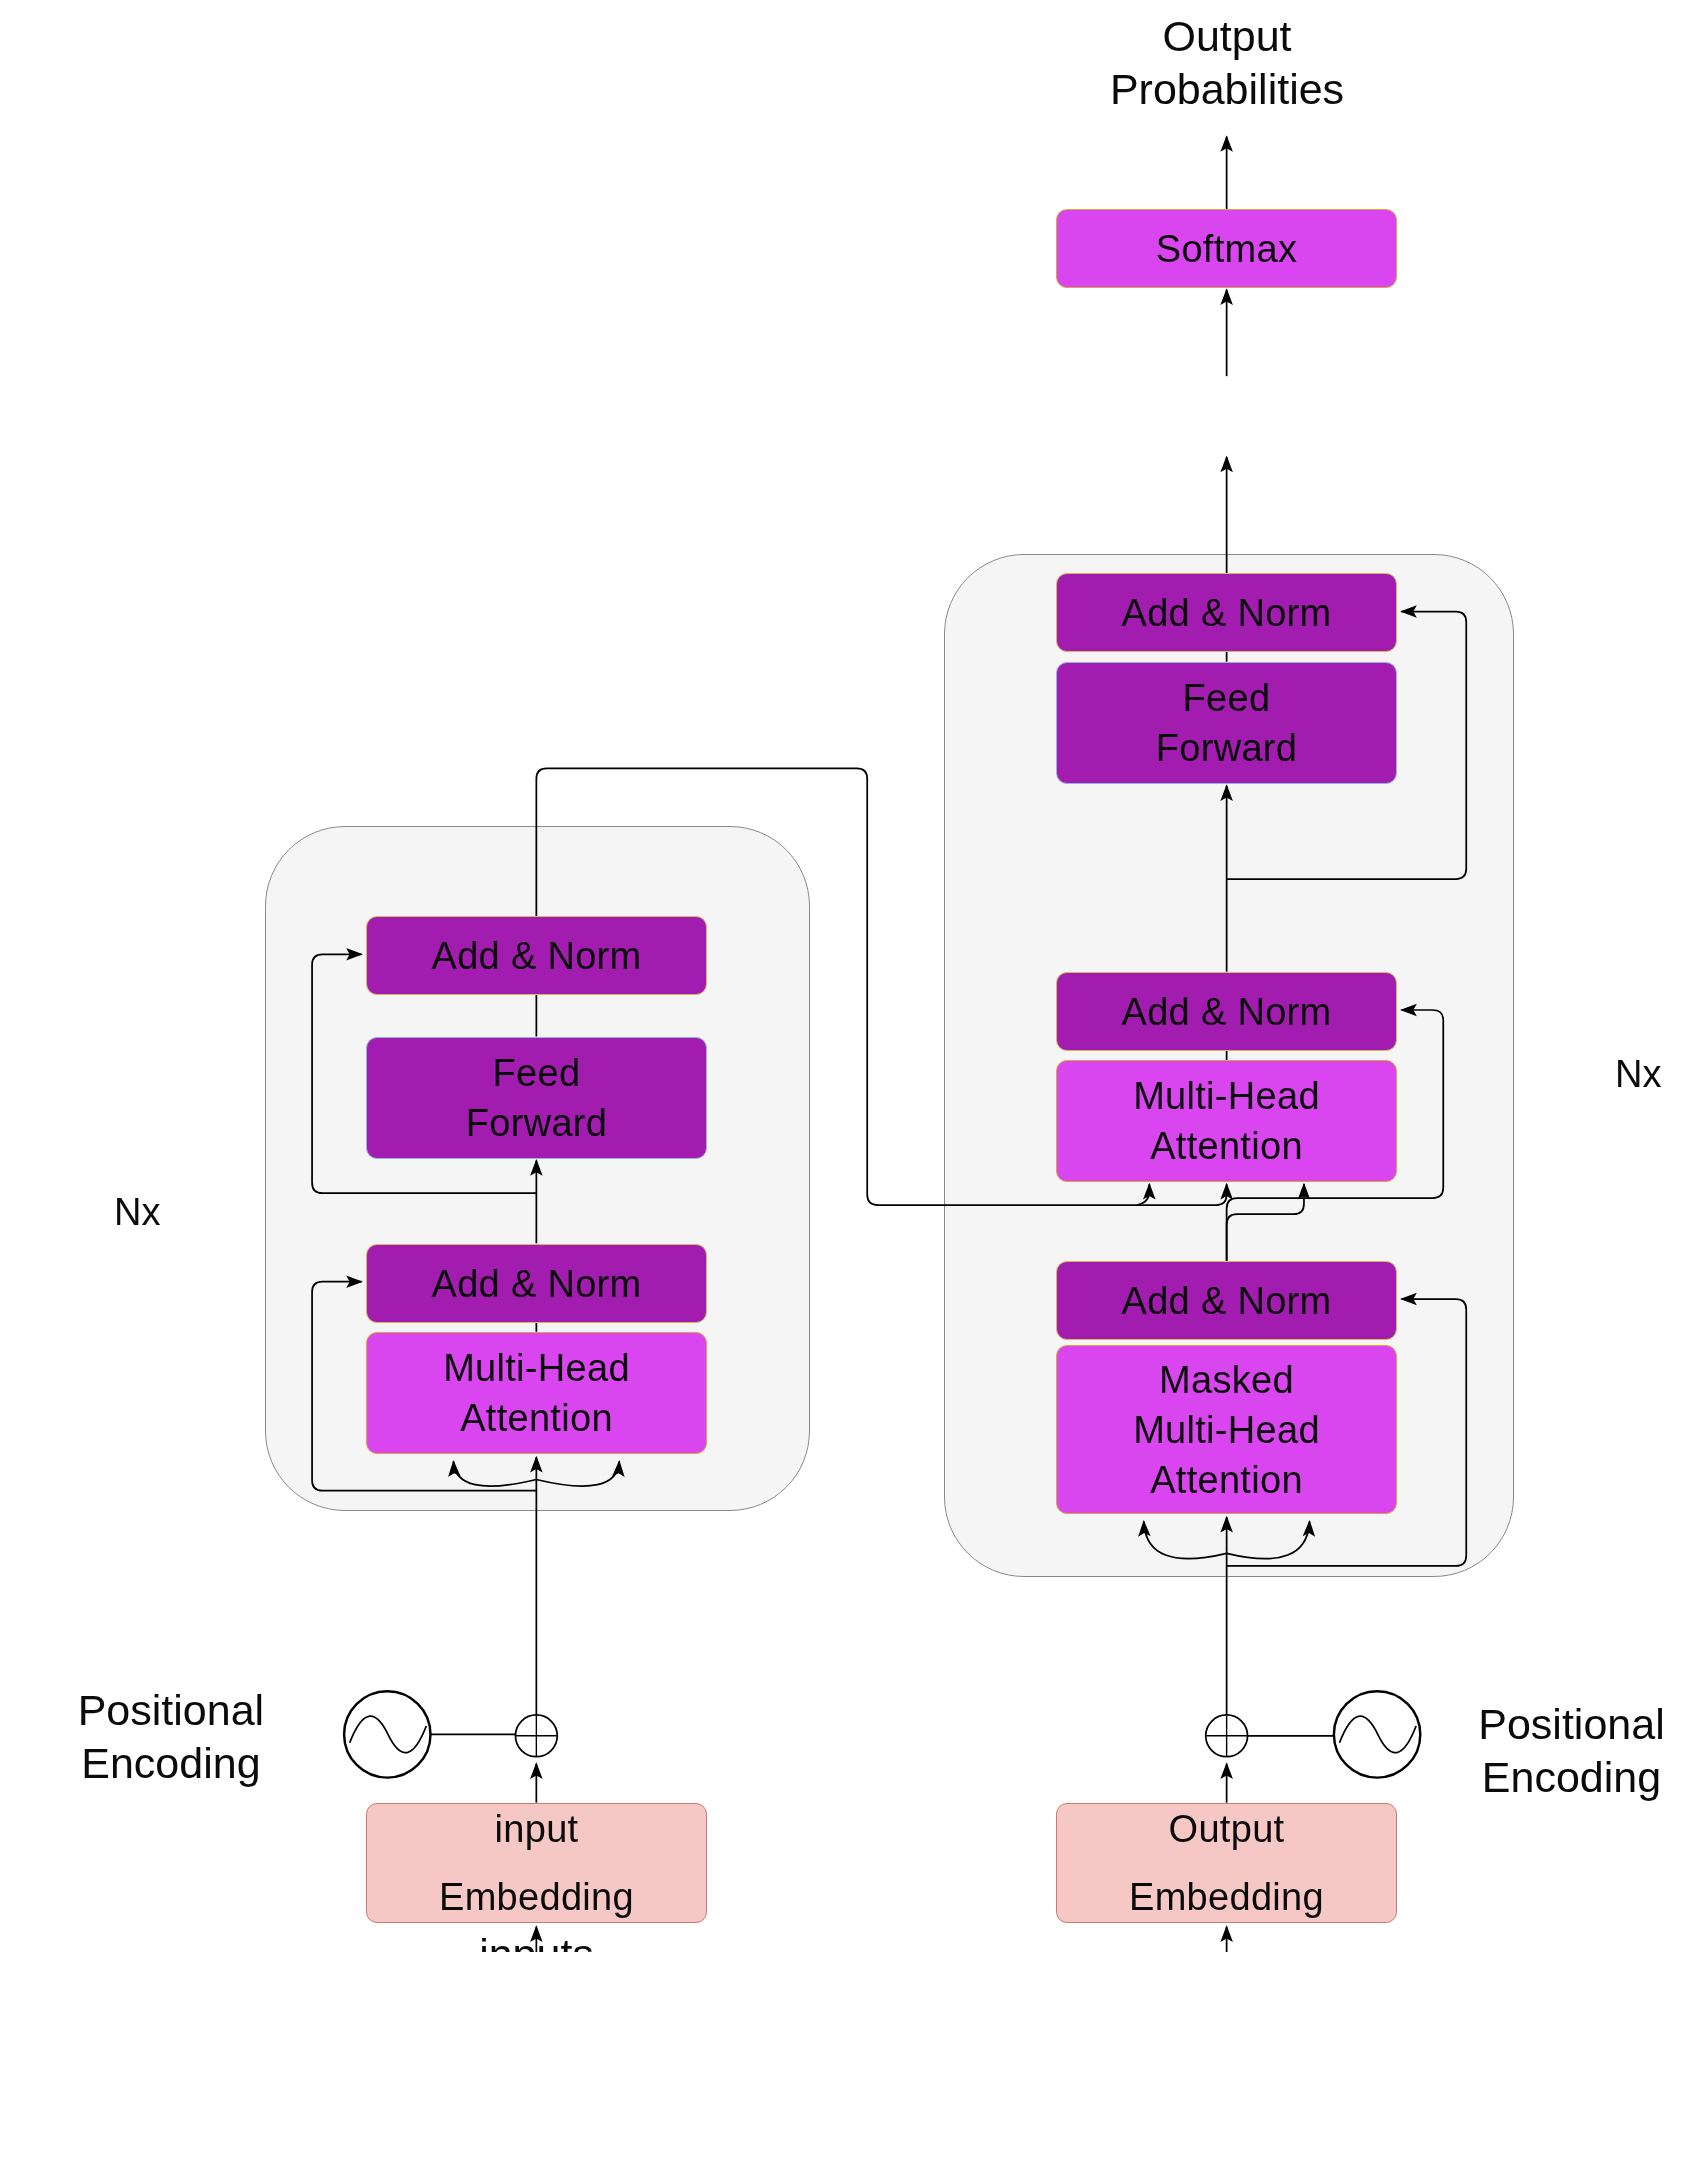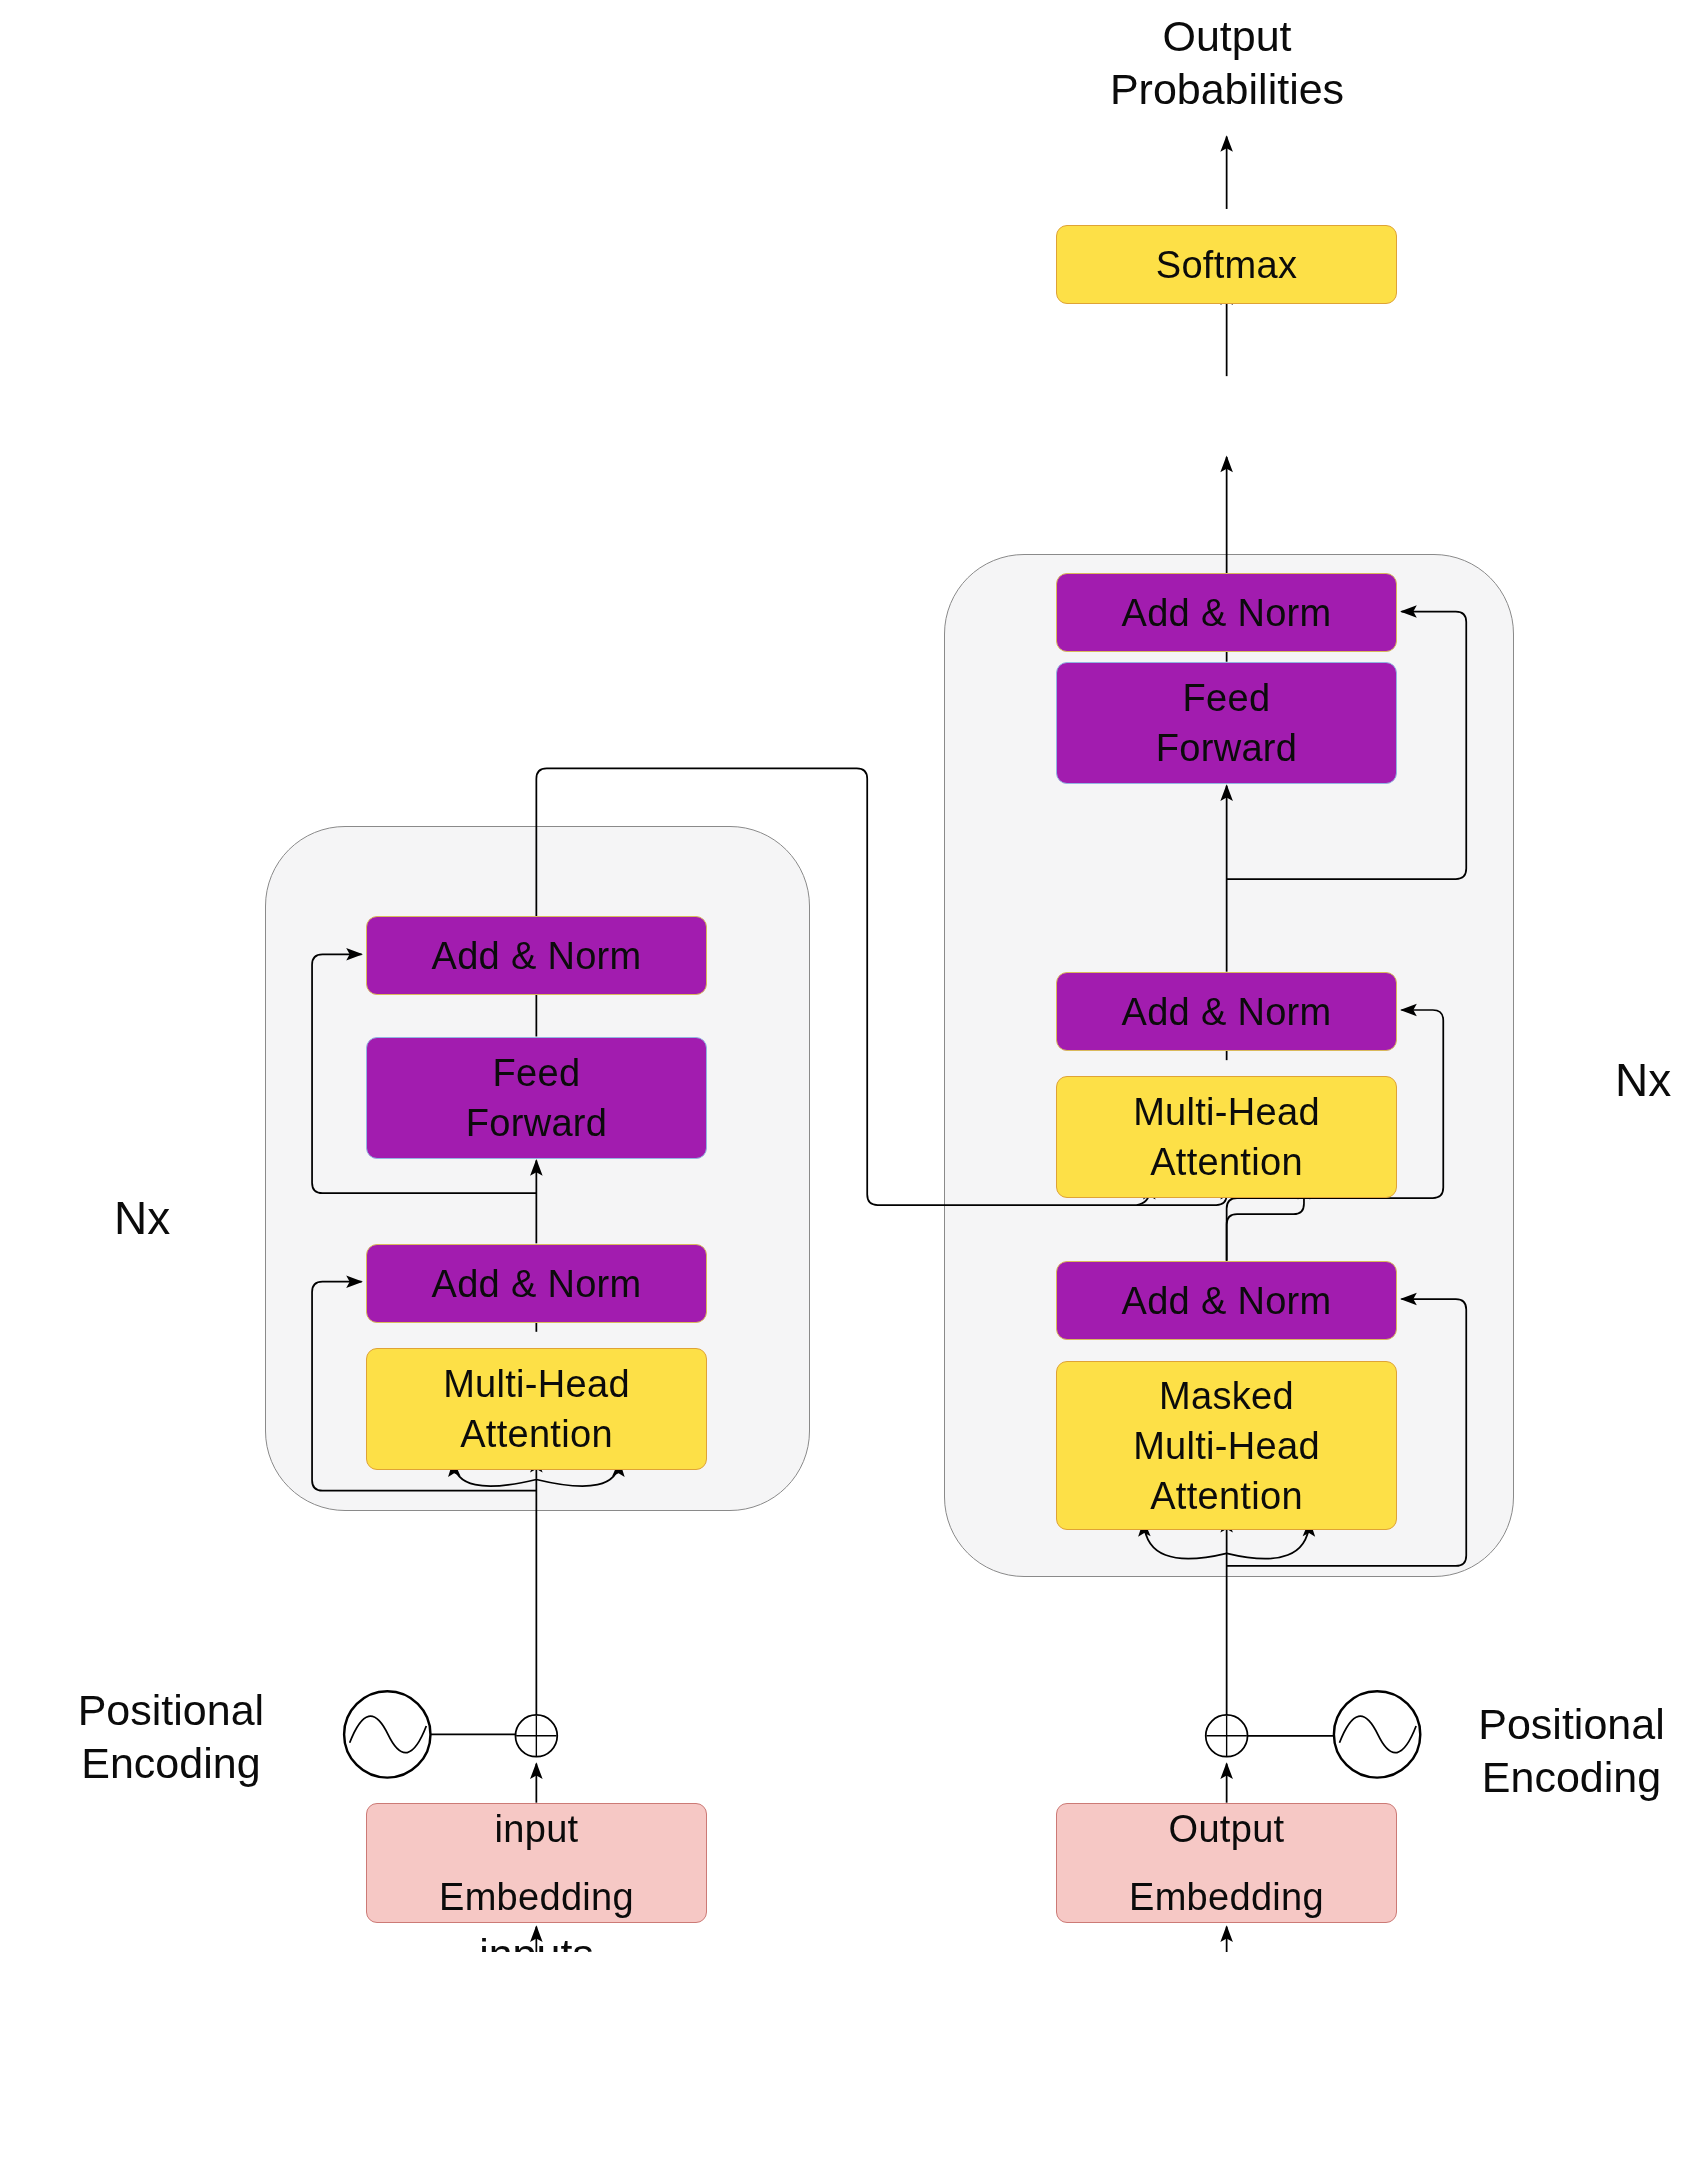--- a/index.html
+++ b/index.html
@@ -4,26 +4,26 @@
 <style>
   html,body{margin:0;padding:0;background:#ffffff;}
   #canvas{position:relative;width:1701px;height:1952px;background:#ffffff;
           font-family:"Liberation Sans", sans-serif;color:#0b0b0b;overflow:hidden;}
   .container{position:absolute;background:#f5f5f6;border:1.4px solid #8a8a8a;border-radius:80px;z-index:1;}
   #wires{position:absolute;left:0;top:0;z-index:2;}
   .box{position:absolute;z-index:3;border-radius:11px;display:flex;flex-direction:column;
        align-items:center;justify-content:center;text-align:center;
        font-size:38px;line-height:50px;letter-spacing:0.3px;}
   .yellow{background:#a21caf;border:1.4px solid #d9b95c;}
-  .orange{background:#fde047;border:1.4px solid #dfa336;margin-top:16px;}
+  .orange{background:#d946ef;border:1.4px solid #dfa336;}
   .blue{background:#a21caf;border:1.4px solid #93b5e2;}
   .purple{background:#dccfe8;border:1.4px solid #a98fc6;}
   .pink{background:#f6c8c5;border:1.4px solid #cc7a76;justify-content:space-between;}
   .biglabel{position:absolute;z-index:3;text-align:center;font-size:43px;line-height:53px;}
-  .nx{position:absolute;z-index:3;font-size:46px;}
+  .nx{position:absolute;z-index:3;font-size:38px;}
   .w490{width:339px;}
   .h110{height:77px;}
 </style>
 </head>
 <body>
 
 <div id="canvas">
 
   <div class="container" style="left:265px;top:826px;width:543px;height:683px;"></div>
   <div class="container" style="left:944px;top:554px;width:568px;height:1021px;"></div>

